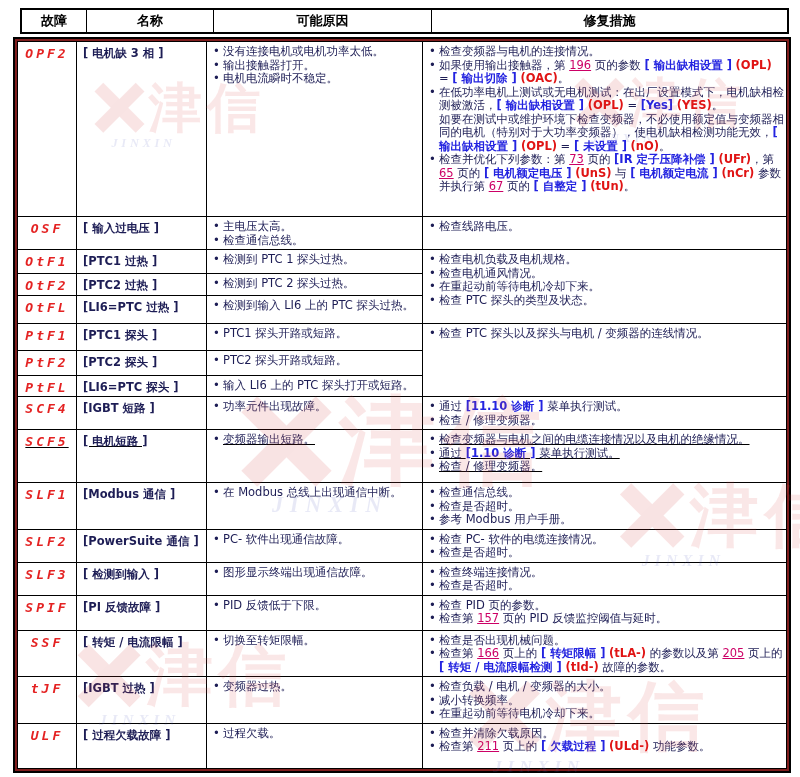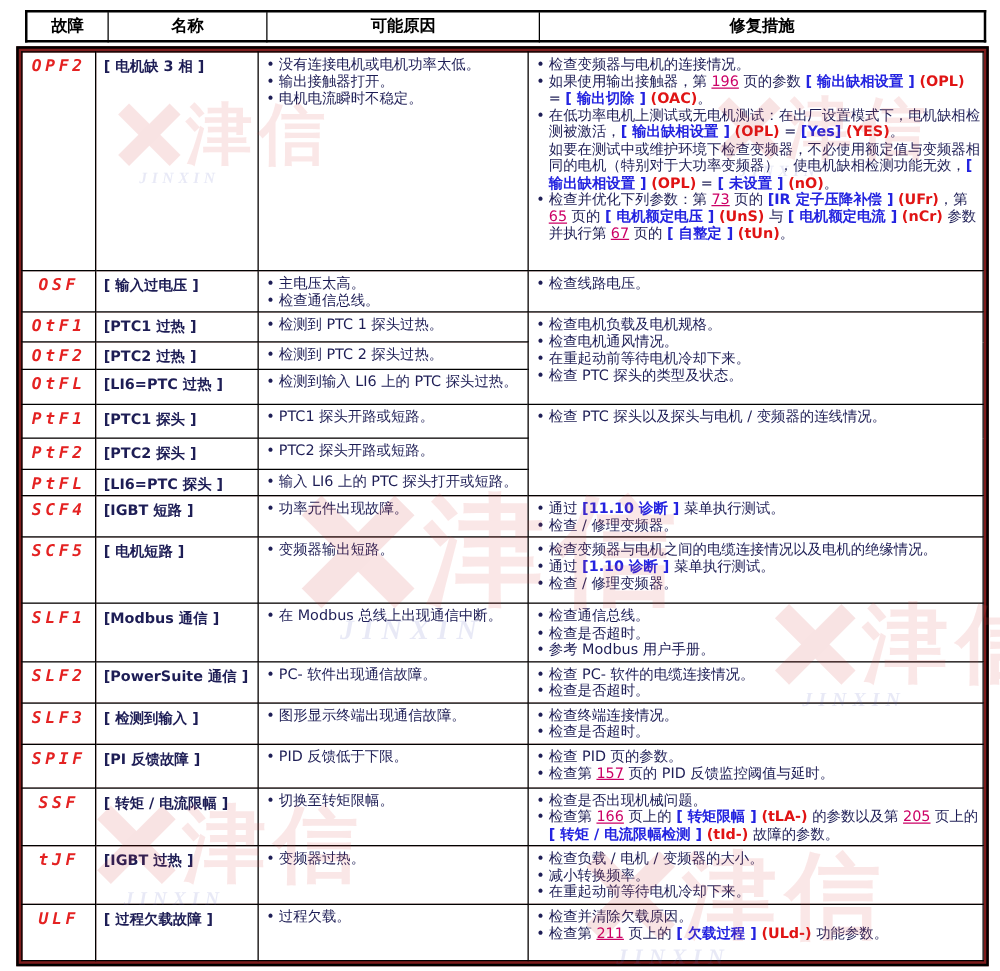--- a/index.html
+++ b/index.html
@@ -154,21 +154,21 @@
             <td class="code-cell"><span class="seven-seg">SCF4</span></td>
             <td class="name-cell"><span>[IGBT 短路 ]</span></td>
             <td class="cause-cell">
               <div class="bullet">功率元件出现故障。</div>
             </td>
             <td class="remedy-cell" rowspan="1">
               <div class="bullet"><span class="seg-plain">通过 </span><span class="seg-link">[11.10 诊断 ]</span><span class="seg-plain"> 菜单执行测试。</span></div>
               <div class="bullet"><span class="seg-plain">检查 / 修理变频器。</span></div>
             </td>
           </tr>
-          <tr style="height: 53px;">
+          <tr style="height: 53px; text-decoration: underline;">
             <td class="code-cell"><span class="seven-seg">SCF5</span></td>
             <td class="name-cell"><span>[ 电机短路 ]</span></td>
             <td class="cause-cell">
               <div class="bullet">变频器输出短路。</div>
             </td>
             <td class="remedy-cell" rowspan="1">
               <div class="bullet"><span class="seg-plain">检查变频器与电机之间的电缆连接情况以及电机的绝缘情况。</span></div>
               <div class="bullet"><span class="seg-plain">通过 </span><span class="seg-link">[1.10 诊断 ]</span><span class="seg-plain"> 菜单执行测试。</span></div>
               <div class="bullet"><span class="seg-plain">检查 / 修理变频器。</span></div>
             </td>

